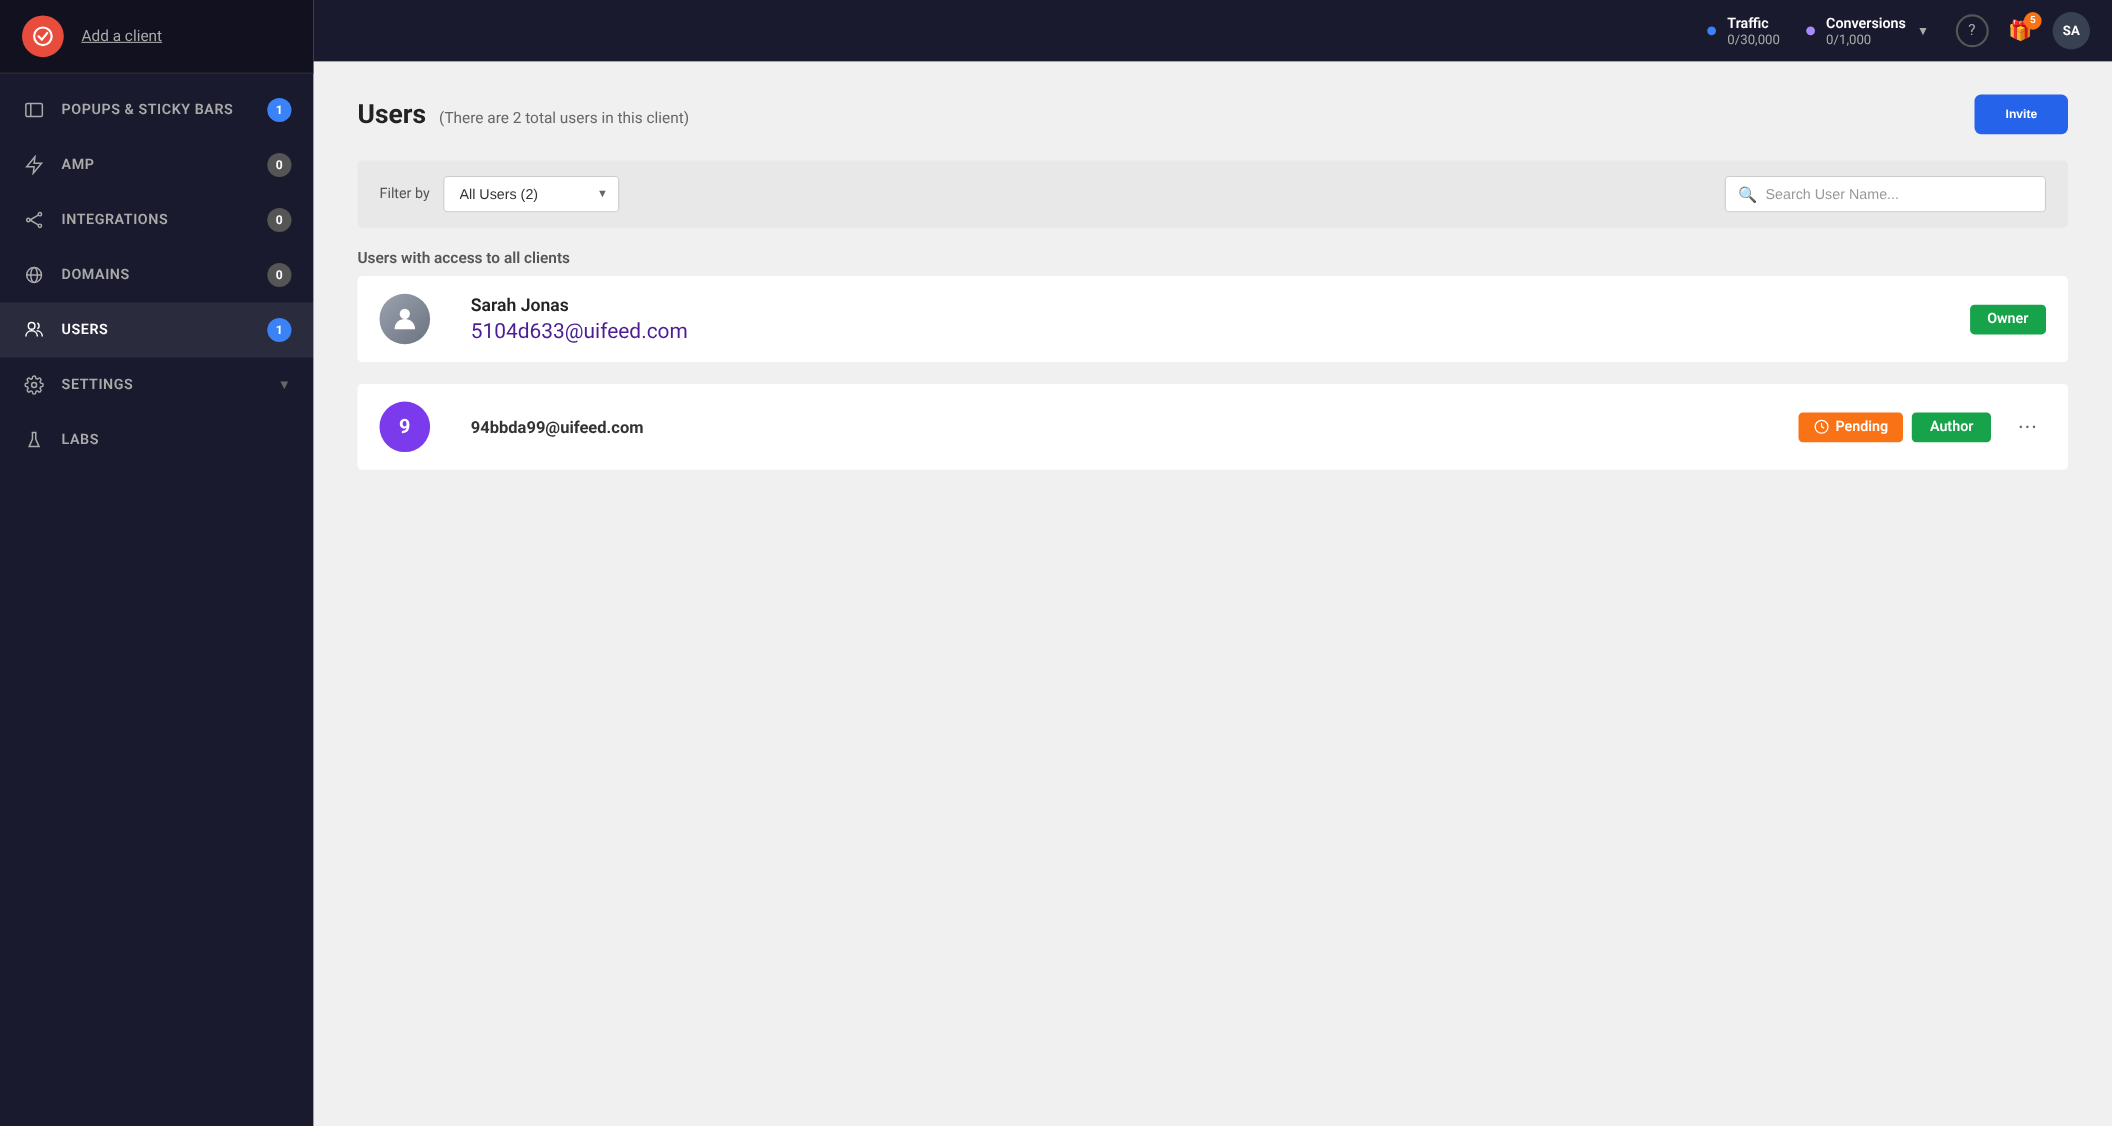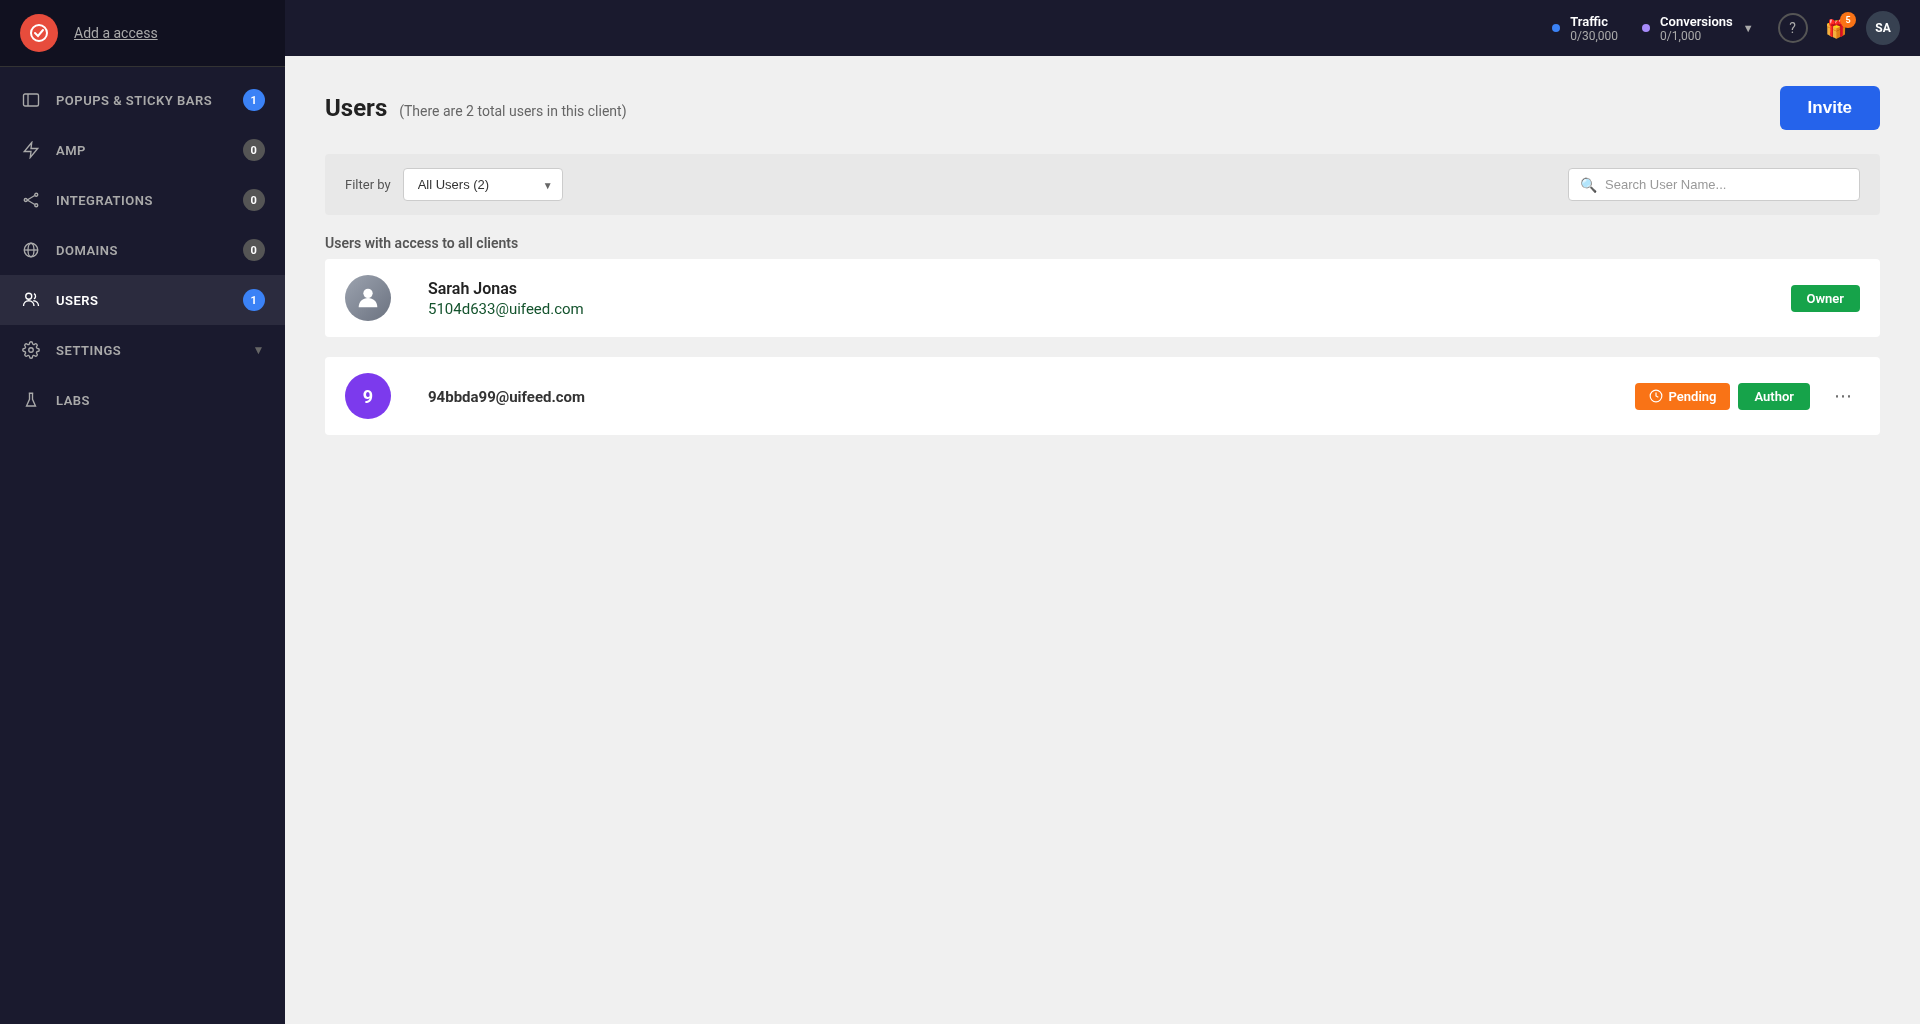--- a/index.html
+++ b/index.html
@@ -205,21 +205,21 @@
       color: #666;
       font-weight: 400;
       margin-left: 8px;
     }
     .invite-btn {
       background: #2563eb;
       color: white;
       border: none;
       padding: 12px 28px;
       border-radius: 6px;
-      font-size: 17px;
+      font-size: 11px;
       font-weight: 600;
       cursor: pointer;
     }
 
     .filter-row {
       display: flex;
       align-items: center;
       justify-content: space-between;
       background: #e8e8e8;
       padding: 14px 20px;
@@ -305,21 +305,21 @@
       justify-content: center;
       color: white;
       font-size: 16px;
       font-weight: bold;
       margin-right: 16px;
       flex-shrink: 0;
       overflow: hidden;
     }
     .user-info { flex: 1; }
     .user-name { font-size: 16px; font-weight: 600; color: #222; }
-    .user-email { font-size: 15px; color: #14532d; margin-top: 2px; }
+    .user-email { font-size: 19px; color: #4c1d95; margin-top: 2px; }
 
     .badge-owner {
       background: #16a34a;
       color: white;
       padding: 6px 16px;
       border-radius: 4px;
       font-size: 13px;
       font-weight: 600;
     }
     .badge-pending {
@@ -372,21 +372,21 @@
 <body>
 
 <nav class="sidebar">
   <div class="sidebar-logo">
     <div class="logo-circle">
       <svg width="20" height="20" viewBox="0 0 20 20" fill="white">
         <circle cx="10" cy="10" r="8" stroke="white" stroke-width="2" fill="none"></circle>
         <path d="M6 10 L9 13 L14 7" stroke="white" stroke-width="2" fill="none" stroke-linecap="round"></path>
       </svg>
     </div>
-    <a class="add-client-link">Add a access</a>
+    <a class="add-client-link">Add a client</a>
   </div>
 
   <div class="sidebar-nav">
 
 
     <div class="nav-item">
       <span class="nav-icon">
         <svg width="18" height="18" fill="none" stroke="#aaa" stroke-width="1.8" viewBox="0 0 24 24">
           <rect x="2" y="4" width="20" height="16" rx="2"></rect>
           <line x1="8" y1="4" x2="8" y2="20"></line>

